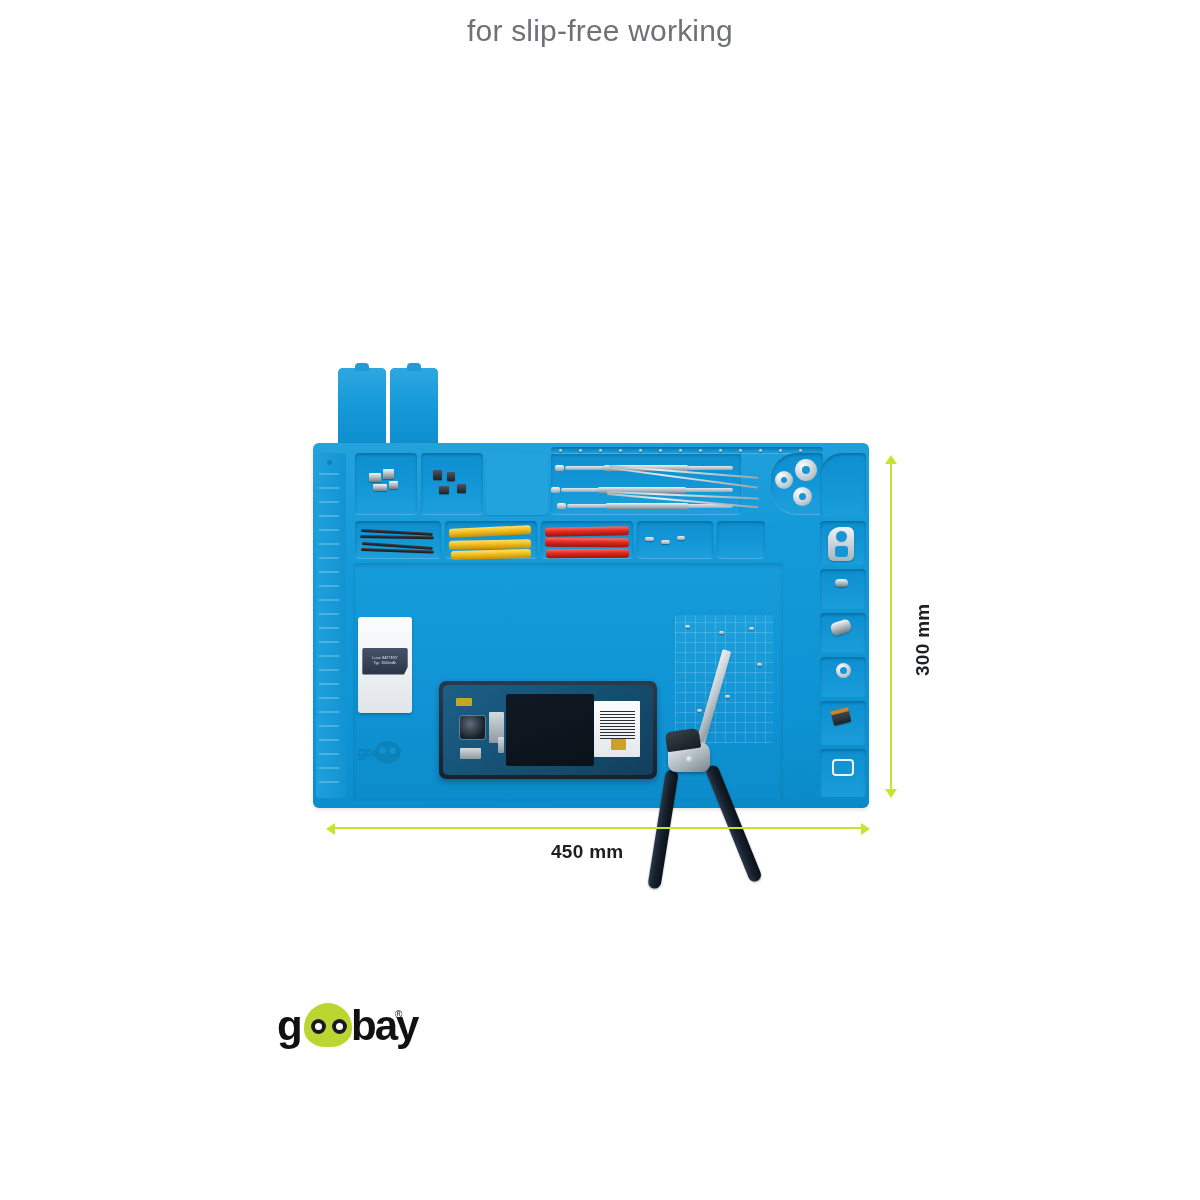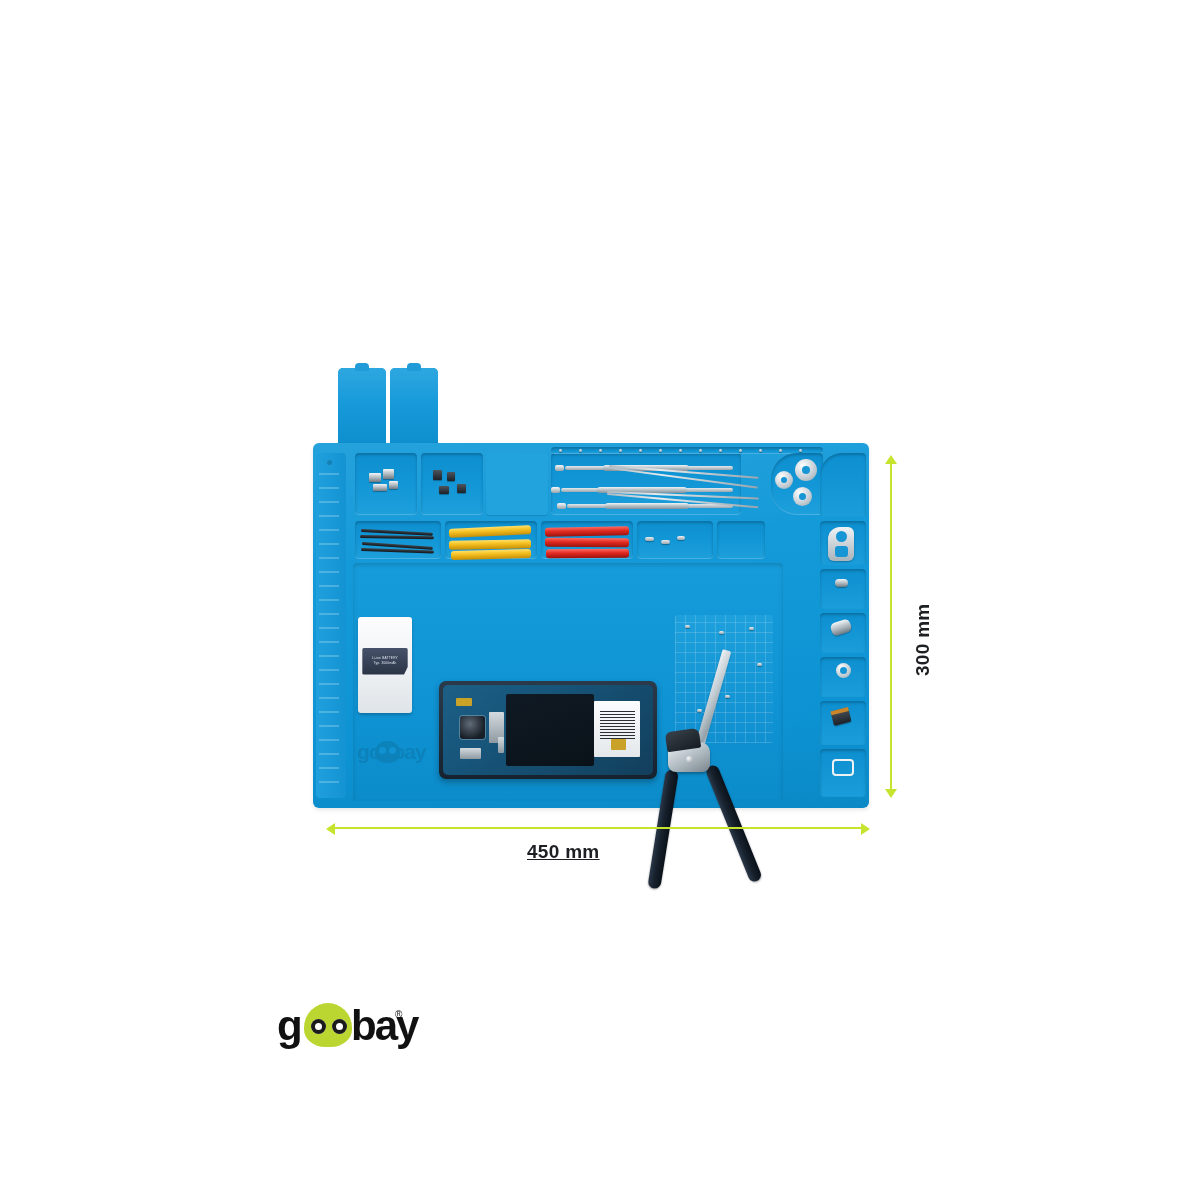--- a/index.html
+++ b/index.html
@@ -155,21 +155,21 @@
     border-radius:6px 7px 2px 2px; }
   .cut-pivot { position:absolute; width:7px; height:7px; border-radius:50%;
     background:radial-gradient(circle at 35% 30%,#f4f7f8,#8d979e); }
 
   .spudger { position:absolute; transform-origin:center;
     background:linear-gradient(100deg,#eef2f5 0%,#c2ccd3 40%,#93a0a8 75%,#e3e9ec 100%);
     border-radius:2px 2px 3px 3px; box-shadow:0 1px 2px rgba(0,0,0,.25); }
 
   
   .mat-logo { position:absolute; left:44px; top:296px; width:86px; height:26px; opacity:.42; }
-  .mat-logo .txt { position:absolute; left:0; top:0; font-size:21px; font-weight:bold;
+  .mat-logo .txt { position:absolute; left:0; top:0; font-size:14px; font-weight:bold;
     color:#0b6f9f; letter-spacing:-1px; line-height:26px; }
   .mat-logo .blob { position:absolute; left:18px; top:2px; width:25px; height:22px;
     background:#0b6f9f; border-radius:48% 48% 44% 44%/52% 52% 42% 42%; }
   .mat-logo .eye { position:absolute; top:8px; width:7px; height:7px; border-radius:50%; background:#1796d6; }
 
   
   .dim-line { position:absolute; background:#c6e42e; }
   .arrowhead { position:absolute; width:0; height:0; }
   .dim-label { position:absolute; color:#1d1f22; font-size:19px; font-weight:bold; letter-spacing:.3px; }
   .dim-v { transform:rotate(-90deg); transform-origin:left top; white-space:nowrap; }
@@ -181,20 +181,21 @@
   .brand .blob { position:absolute; left:27px; top:0px; width:48px; height:44px;
     background:#bcd631; border-radius:50% 50% 44% 44%/56% 56% 40% 40%; }
   .brand .eye { position:absolute; top:16px; width:15px; height:15px; border-radius:50%;
     background:#ffffff; box-shadow:inset 0 0 0 4px #1b1b1b; }
   .brand .reg { position:absolute; left:118px; top:6px; font-size:10px; color:#111; }
 </style>
 </head>
 <body>
 
 <div class="header">
+  <p class="subtitle">for slip-free working</p>
 </div>
 
 <div class="stage">
 
   <div class="mat-wrap">
 
     <div class="tab" style="left:25px; top:0; width:48px; height:80px;">
       <div class="tab-shade"></div>
         <div class="nub" style="left:17px;"></div>
     </div>
@@ -410,21 +411,21 @@
         border-left:6px solid transparent; border-right:6px solid transparent; border-top:9px solid #c6e42e;"></div>
     <div class="dim-label dim-v" style="left:912px; top:676px;">300 mm</div>
   </div>
 
   <div>
     <div class="dim-line" style="left:334px; top:827px; width:528px; height:2px;"></div>
     <div class="arrowhead" style="left:326px; top:823px;
         border-top:6px solid transparent; border-bottom:6px solid transparent; border-right:9px solid #c6e42e;"></div>
     <div class="arrowhead" style="left:861px; top:823px;
         border-top:6px solid transparent; border-bottom:6px solid transparent; border-left:9px solid #c6e42e;"></div>
-    <div class="dim-label" style="left:527px; top:841px;text-decoration:underline;">450 mm</div>
+    <div class="dim-label" style="left:551px; top:841px;">450 mm</div>
   </div>
 
 </div>
 
 <div class="brand">
   <div class="g">g</div>
   <div class="blob"></div>
   <div class="eye" style="left:34px;"></div>
   <div class="eye" style="left:55px;"></div>
   <div class="bay">bay</div>

